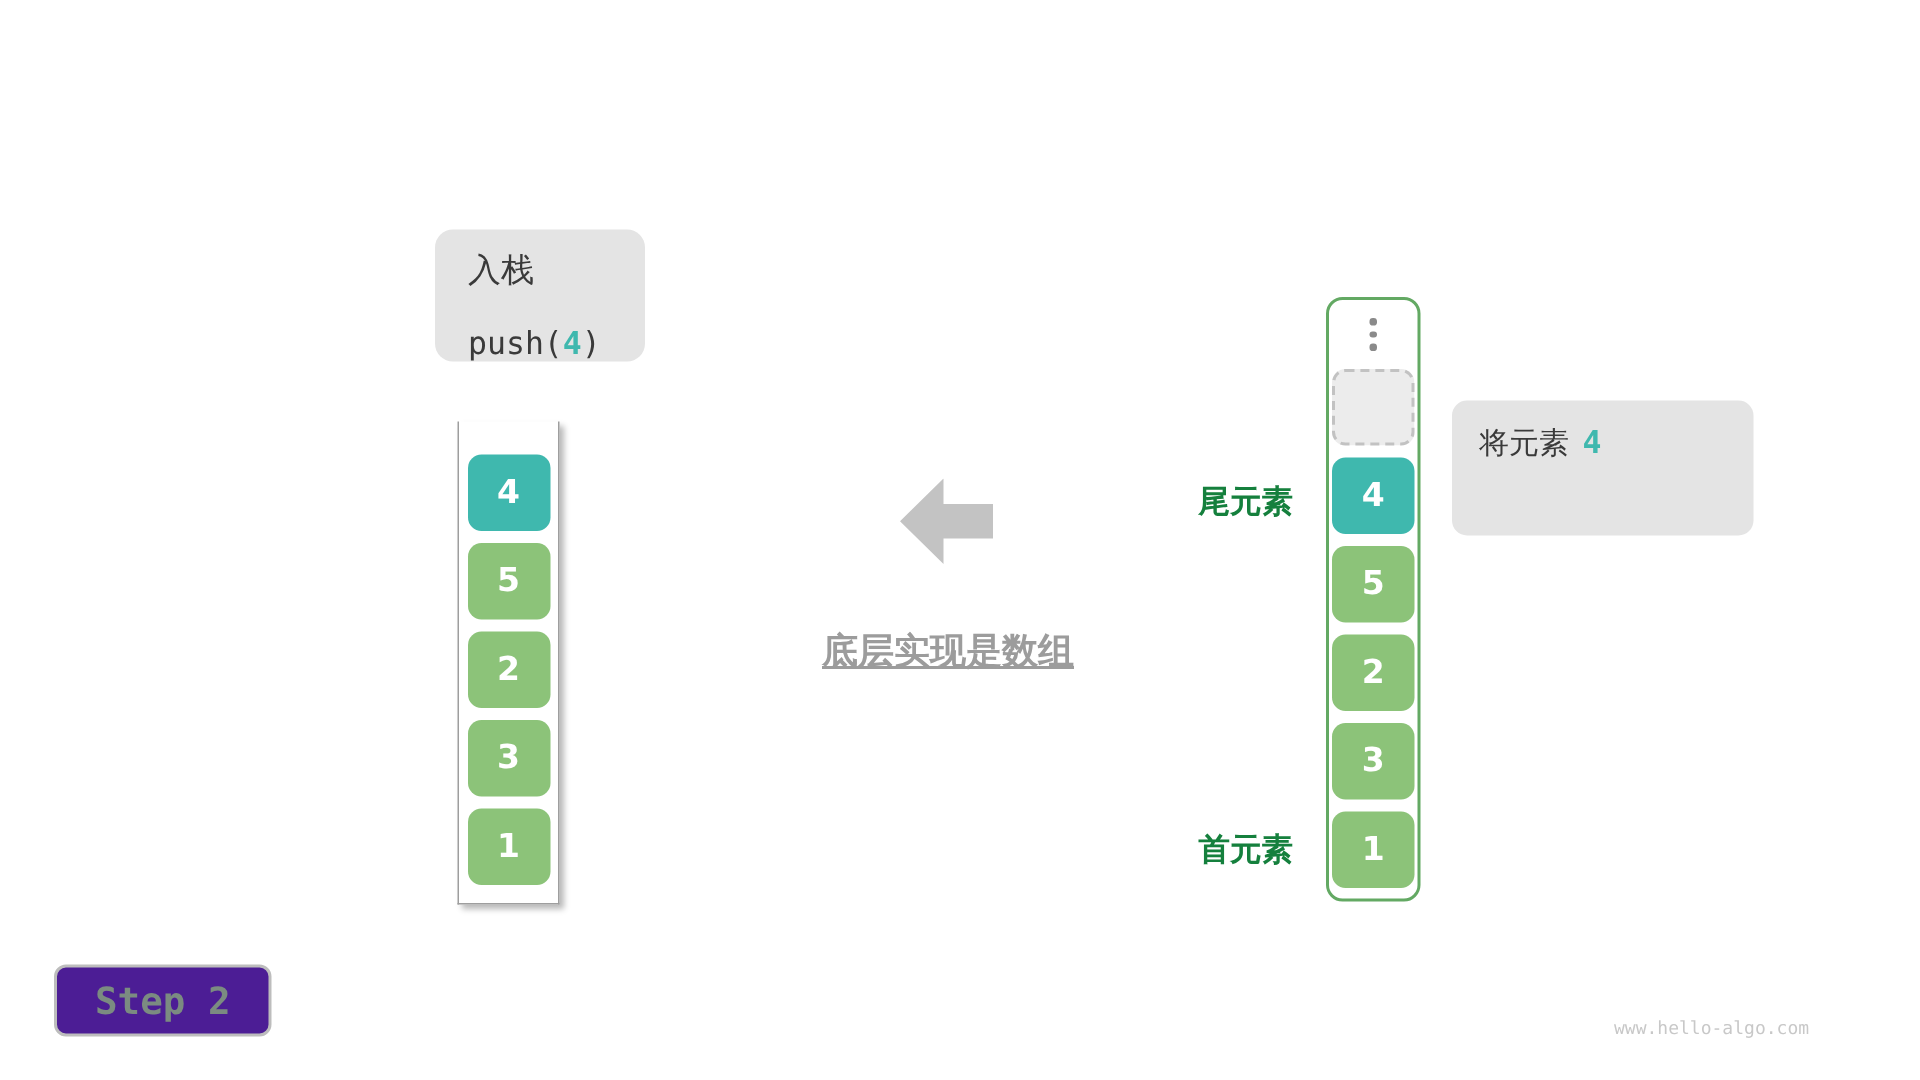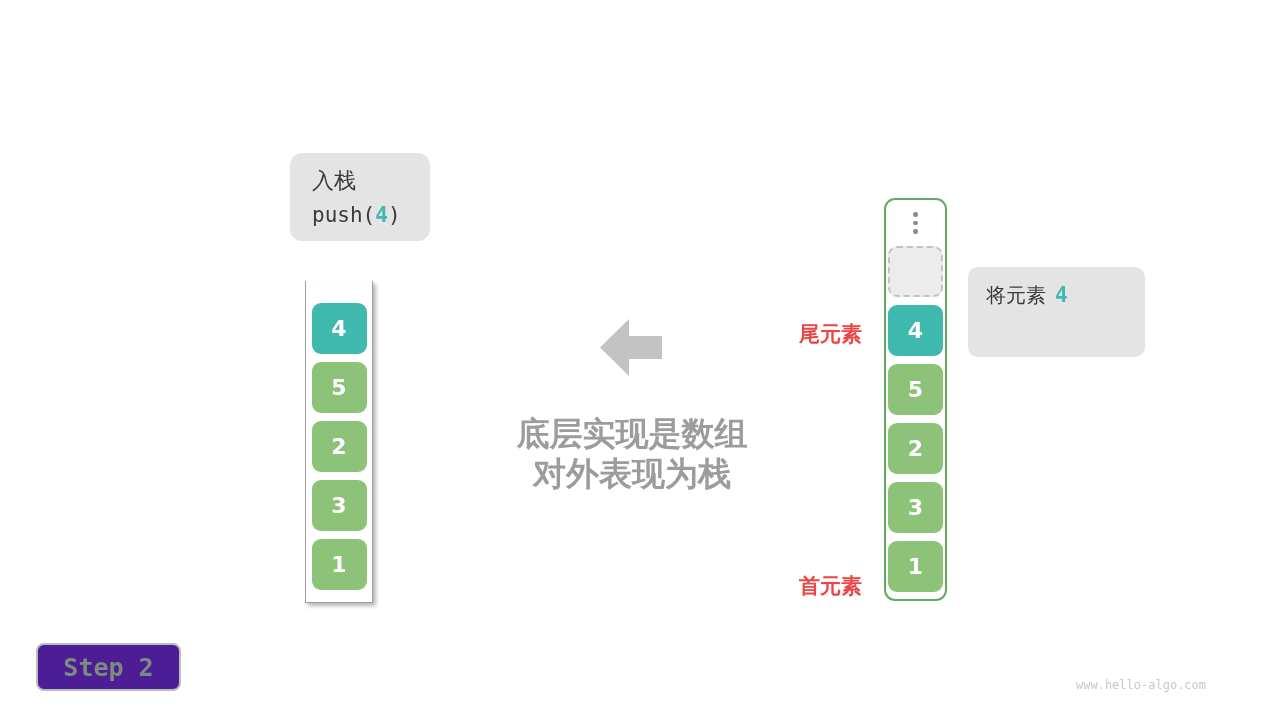--- a/index.html
+++ b/index.html
@@ -14,21 +14,21 @@
   html,body{background:#ffffff;}
   body{font-family:"DejaVu Sans","Liberation Sans",sans-serif;}
   .canvas{position:relative;width:1280px;height:720px;background:#ffffff;overflow:hidden;}
 
   
   .push-label{
     position:absolute;left:290px;top:153px;width:140px;height:88px;
     background:var(--label-bg);border-radius:12px;padding:13px 0 0 22px;
   }
   .push-label .line1{font-size:22px;color:#3a3a3a;line-height:30px;}
-  .push-label .line2{font-family:"DejaVu Sans Mono","Liberation Mono",monospace;font-size:21px;color:#3a3a3a;line-height:30px;margin-top:4px;}
+  .push-label .line2{font-family:"DejaVu Sans Mono","Liberation Mono",monospace;font-size:21px;color:#3a3a3a;line-height:30px;margin-top:18px;}
   .code-arg{color:var(--teal);font-weight:bold;}
 
   
   .left-stack{
     position:absolute;left:305px;top:281px;width:68px;height:322px;
     background:#ffffff;
     border-left:1.5px solid #9e9e9e;border-right:1.5px solid #9e9e9e;border-bottom:1.5px solid #9e9e9e;
     box-shadow:3px 3px 4px rgba(0,0,0,0.28);
     display:flex;flex-direction:column;align-items:center;justify-content:flex-end;
     gap:8px;padding-bottom:12px;
@@ -40,48 +40,48 @@
   }
   .cell.teal{background:var(--teal);}
   .cell.green{background:var(--green);}
 
   
   .big-arrow{position:absolute;left:600px;top:319px;width:62px;height:57px;}
 
   
   .center-caption{
     position:absolute;left:482px;top:414px;width:300px;text-align:center;
-    font-size:33px;font-weight:bold;color:var(--caption-text);line-height:40px;
+    font-size:24px;font-weight:bold;color:var(--caption-text);line-height:40px;text-decoration:underline;
   }
 
   
   .right-stack{
     position:absolute;left:884px;top:198px;width:63px;height:403px;
     background:#ffffff;border:2px solid var(--container-border-green);border-radius:11px;
     display:flex;flex-direction:column;align-items:center;padding-top:8px;gap:8px;
   }
   .v-ellipsis{height:30px;display:flex;flex-direction:column;align-items:center;justify-content:center;gap:4px;flex:0 0 auto;}
   .v-ellipsis i{display:block;width:4.5px;height:4.5px;border-radius:50%;background:#8a8a8a;}
   .empty-slot{
     width:55px;height:51px;border-radius:9px;flex:0 0 auto;
     border:2px dashed #c2c2c2;background:#ececec;
   }
   .cells-col{display:flex;flex-direction:column;align-items:center;gap:8px;}
 
   
   .pointer-label{
     position:absolute;left:780px;width:82px;text-align:right;
-    font-size:21px;font-weight:bold;color:#ef4444;
+    font-size:21px;font-weight:bold;color:#15803d;
   }
   .pointer-tail{top:320px;}
-  .pointer-head{top:572px;}
+  .pointer-head{top:552px;}
 
   
   .annotation{
-    position:absolute;left:968px;top:267px;width:177px;height:90px;
+    position:absolute;left:968px;top:267px;width:201px;height:90px;
     background:var(--label-bg);border-radius:10px;padding:13px 0 16px 18px;
     font-size:20px;color:#3a3a3a;
   }
   .annotation .line{line-height:30px;}
   .annotation .line + .line{margin-top:6px;}
   .annotation .code-arg{font-family:"DejaVu Sans Mono","Liberation Mono",monospace;font-size:21px;margin-left:9px;}
 
   
   .step-badge{
     position:absolute;left:36px;top:643px;width:145px;height:48px;
@@ -115,21 +115,20 @@
       <div class="cell green">3</div>
       <div class="cell green">1</div>
     </div>
 
   <svg class="big-arrow" viewBox="0 0 62 57" xmlns="http://www.w3.org/2000/svg">
     <polygon points="0,28.5 29,0 29,17 62,17 62,40 29,40 29,57" fill="#c3c3c3"></polygon>
   </svg>
 
   <div class="center-caption">
     <div>底层实现是数组</div>
-    <div>对外表现为栈</div>
   </div>
 
   <div class="right-stack">
     <div class="v-ellipsis">
         <i></i>
         <i></i>
         <i></i>
       </div>
     <div class="empty-slot"></div>
     <div class="cells-col">

